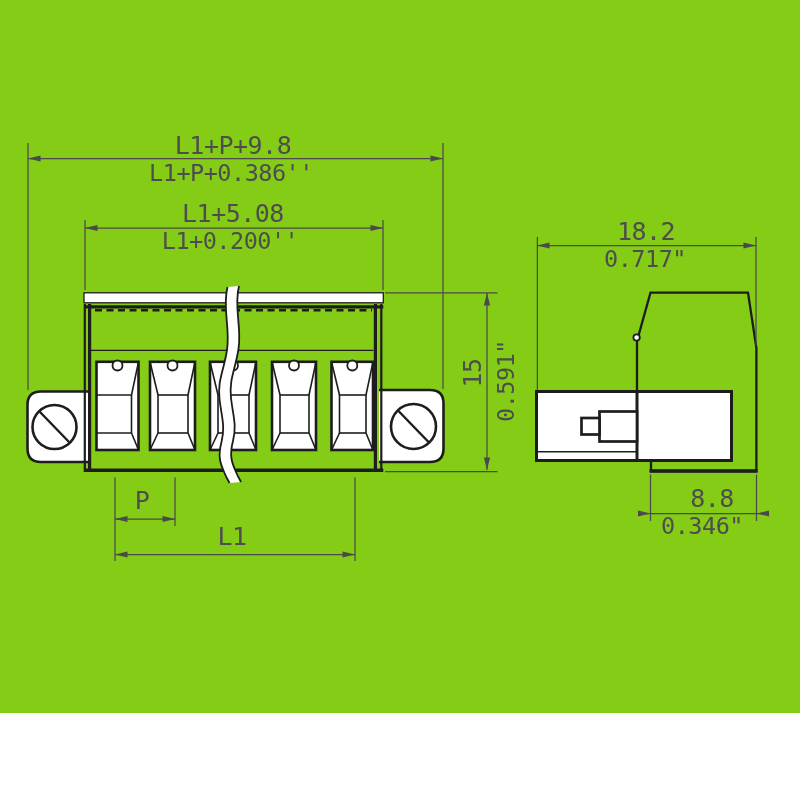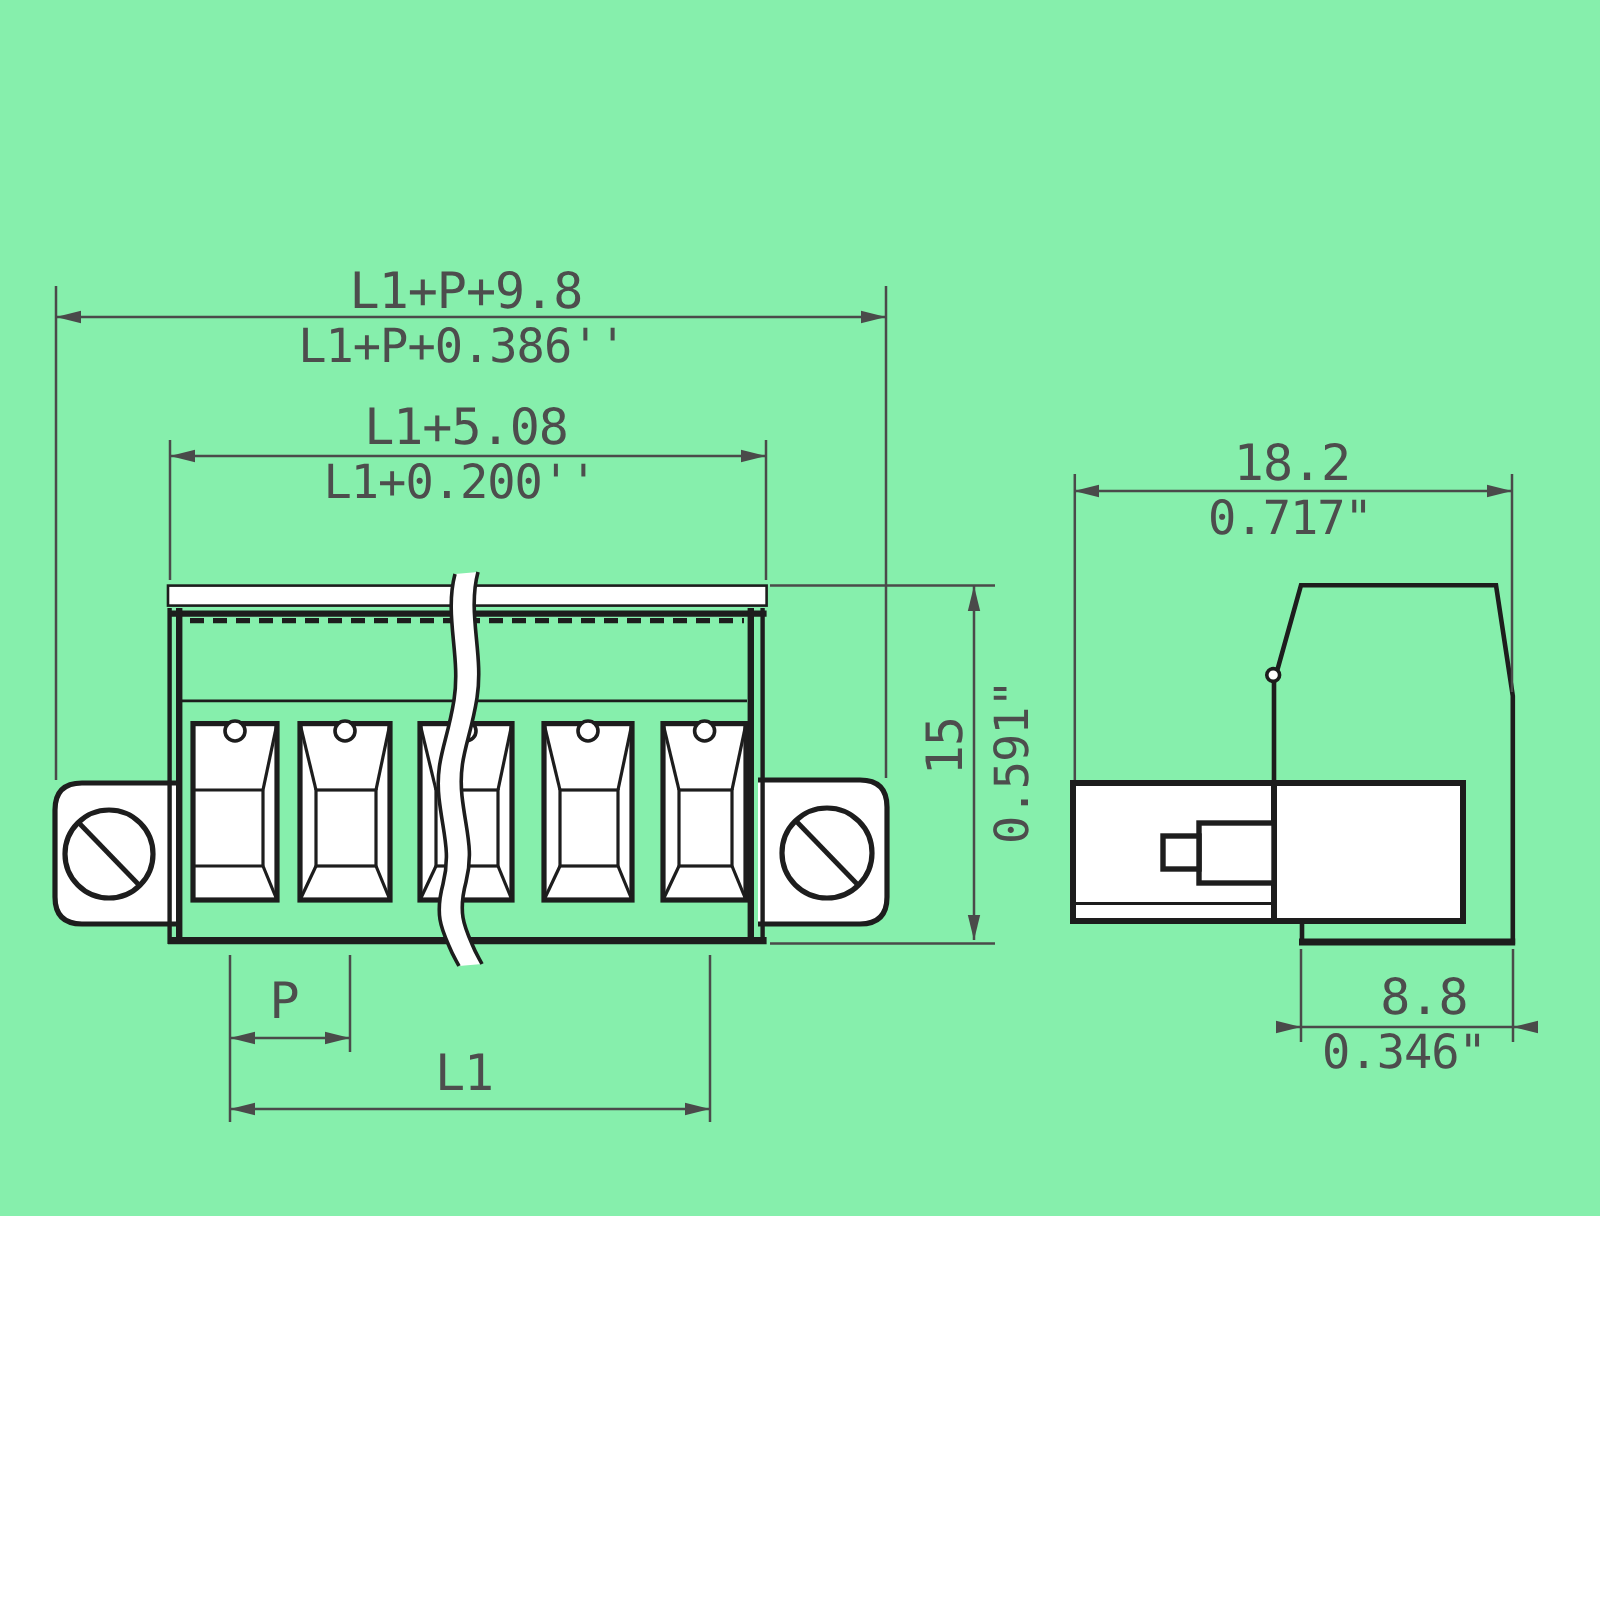--- a/index.html
+++ b/index.html
@@ -1,16 +1,16 @@
 <!DOCTYPE html>
 <html><head>
 <meta charset="utf-8">
 <style>
   html,body{margin:0;padding:0;background:#ffffff;}
-  .canvas{position:relative;width:800px;height:608px;background:#86efac;overflow:hidden;}
+  .canvas{position:relative;width:800px;height:713px;background:#84cc16;overflow:hidden;}
   svg{display:block;}
   .part{stroke:#1d1d1d;fill:none;stroke-linecap:butt;stroke-linejoin:miter;}
   .partfill{stroke:#1d1d1d;fill:#ffffff;}
   .dim{stroke:#4a4a4a;stroke-width:1.25;fill:none;}
   .arrow{fill:#4a4a4a;stroke:none;}
   .dimtext{font-family:"DejaVu Sans Mono","Liberation Mono",monospace;fill:#4d4d4d;letter-spacing:-0.5px;}
   .mm{font-size:25px;}
   .in{font-size:23.5px;}
 </style>
 </head>

